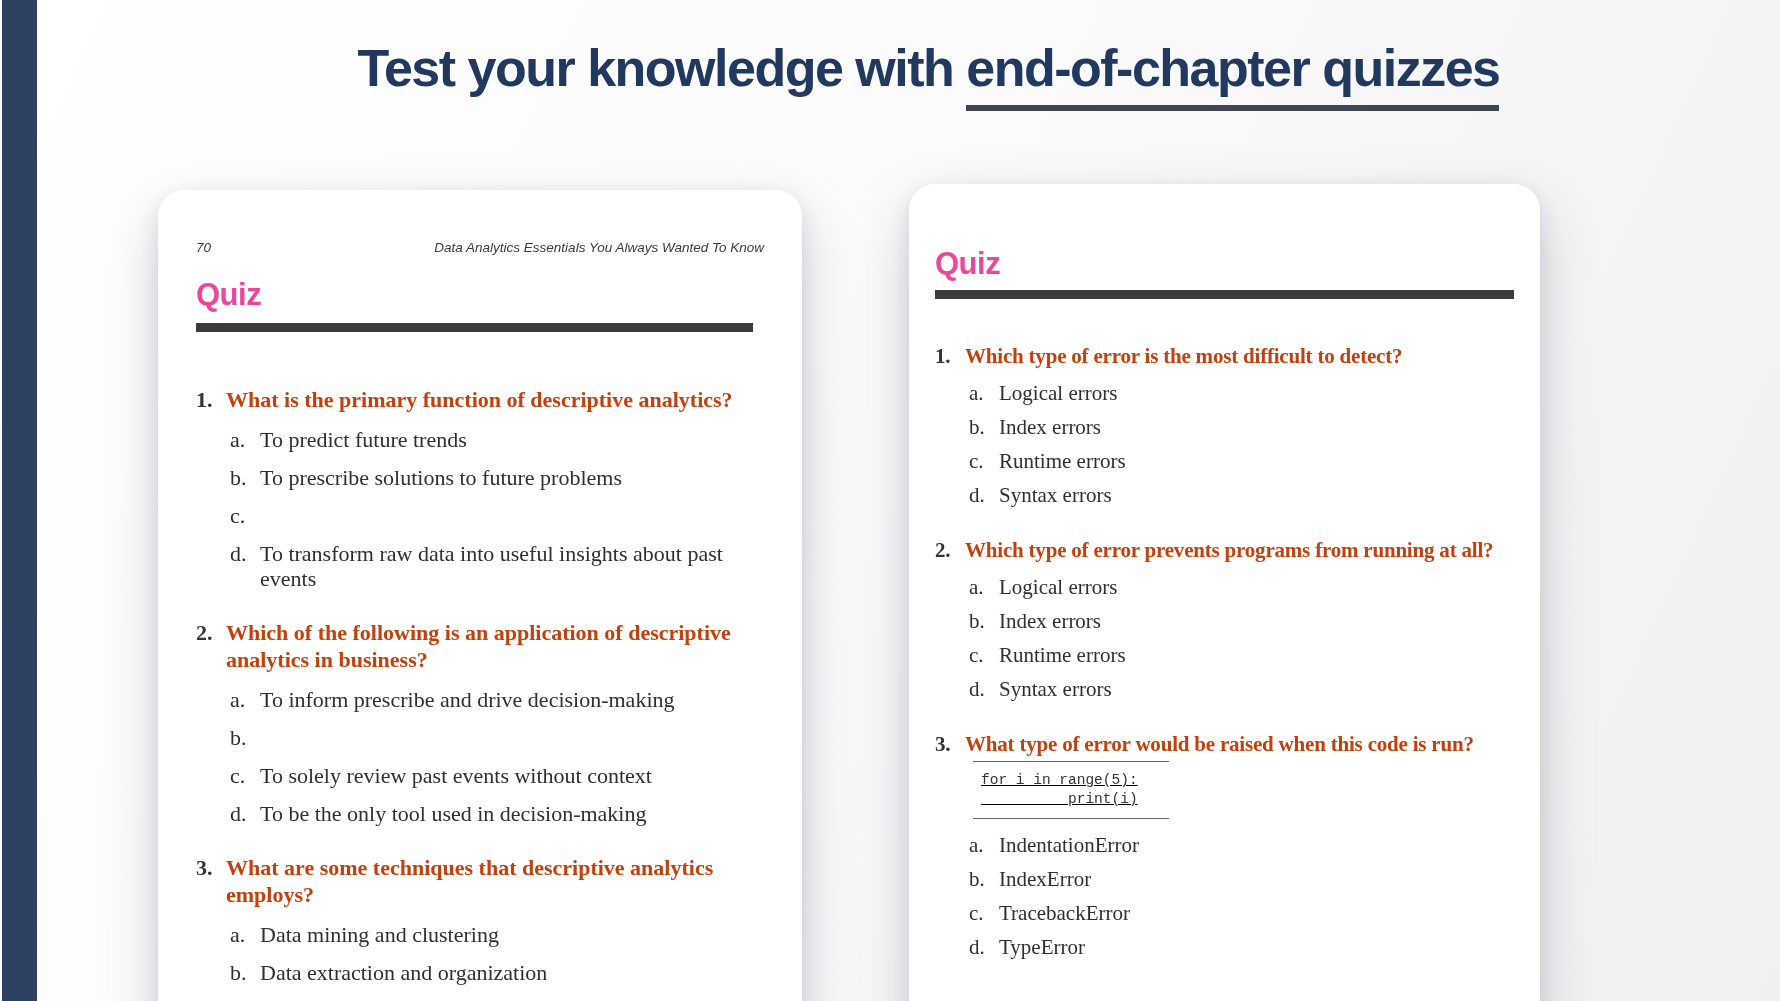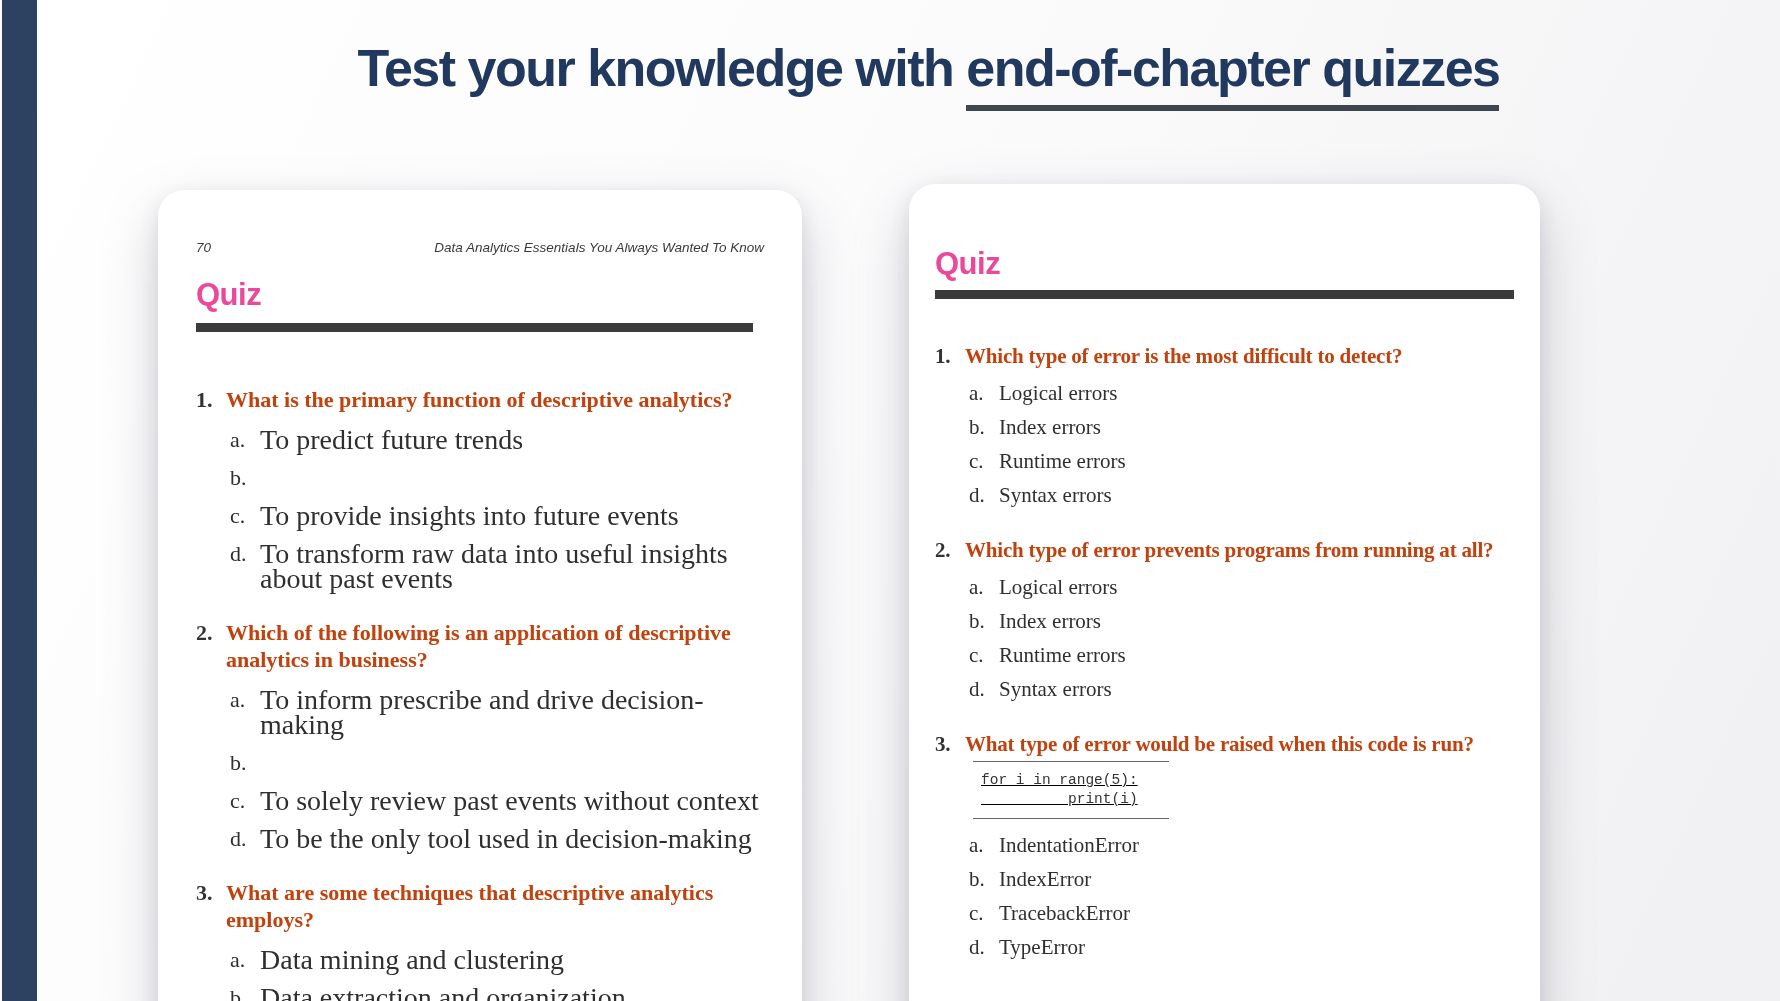--- a/index.html
+++ b/index.html
@@ -62,21 +62,21 @@
   .q-num  { flex: 0 0 30px; font-weight: 700; font-size: 22px; line-height: 27px; color: #333; }
   .q-text { font-weight: 700; font-size: 22px; line-height: 27px; color: #c2410c; max-width: 528px; }
   .card-right .q-num, .card-right .q-text { font-size: 21px; line-height: 26px; letter-spacing: -0.2px; }
   .card-right .q-text { white-space: nowrap; max-width: none; }
 
   .options { margin-top: 14px; margin-left: 34px; }
   .card-right .options { margin-top: 12px; }
   .option { display: flex; margin-bottom: 13px; }
   .card-right .option { margin-bottom: 10px; }
   .opt-letter { flex: 0 0 30px; font-size: 22px; line-height: 25px; color: #2f2f2f; }
-  .opt-text   { font-size: 28px; line-height: 25px; color: #2f2f2f; max-width: 500px; }
+  .opt-text   { font-size: 22px; line-height: 25px; color: #2f2f2f; max-width: 500px; }
   .card-right .opt-letter, .card-right .opt-text { font-size: 21px; line-height: 24px; }
 
   .code-block {
     margin: 4px 0 14px 38px;
     width: 196px;
     border-top: 1.5px solid #666;
     border-bottom: 1.5px solid #666;
     padding: 9px 0 9px 8px;
     text-decoration: underline;
   }
@@ -107,25 +107,25 @@
       <span class="q-text">What is the primary function of descriptive analytics?</span>
     </div>
     <div class="options">
   <div class="option">
     <span class="opt-letter">a.</span>
     <span class="opt-text">To predict future trends</span>
   </div>
 
   <div class="option">
     <span class="opt-letter">b.</span>
-  </div>
-
-  <div class="option">
-    <span class="opt-letter">c.</span>
-    <span class="opt-text">To provide insights into future events</span>
+    <span class="opt-text">To prescribe solutions to future problems</span>
+  </div>
+
+  <div class="option">
+    <span class="opt-letter">c.</span>
   </div>
 
   <div class="option">
     <span class="opt-letter">d.</span>
     <span class="opt-text">To transform raw data into useful insights about past events</span>
   </div>
 </div>
   </div>
 
   <div class="question">

